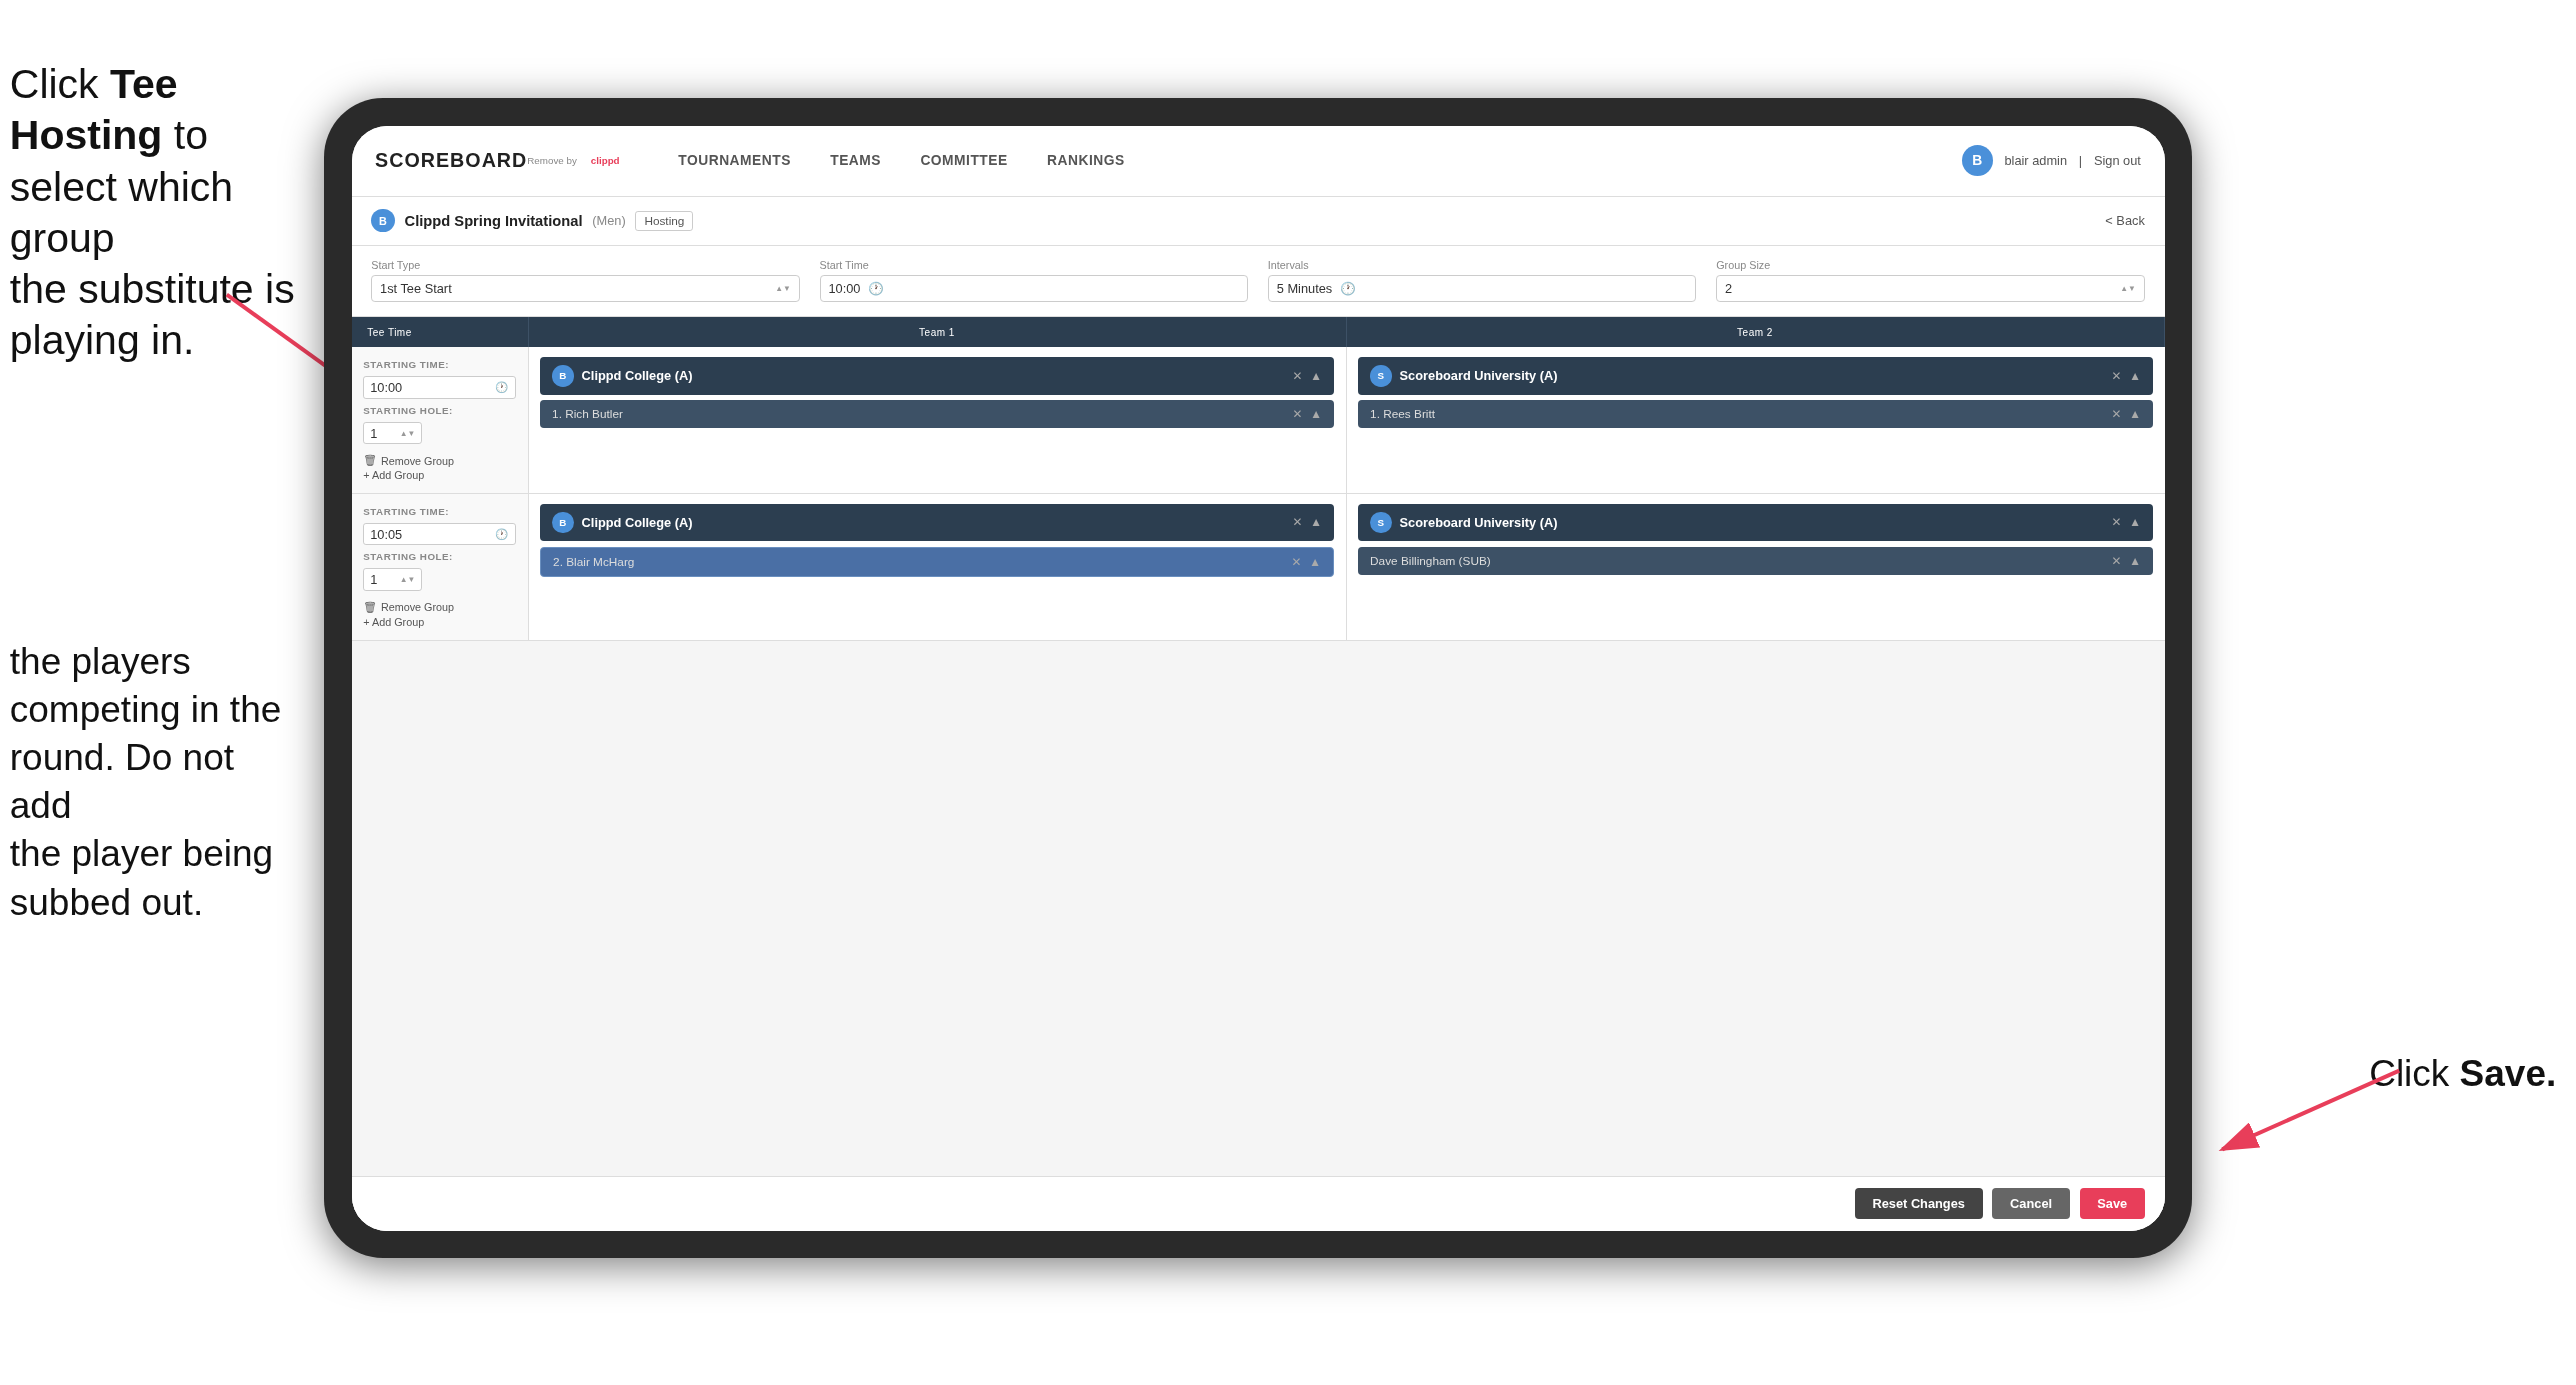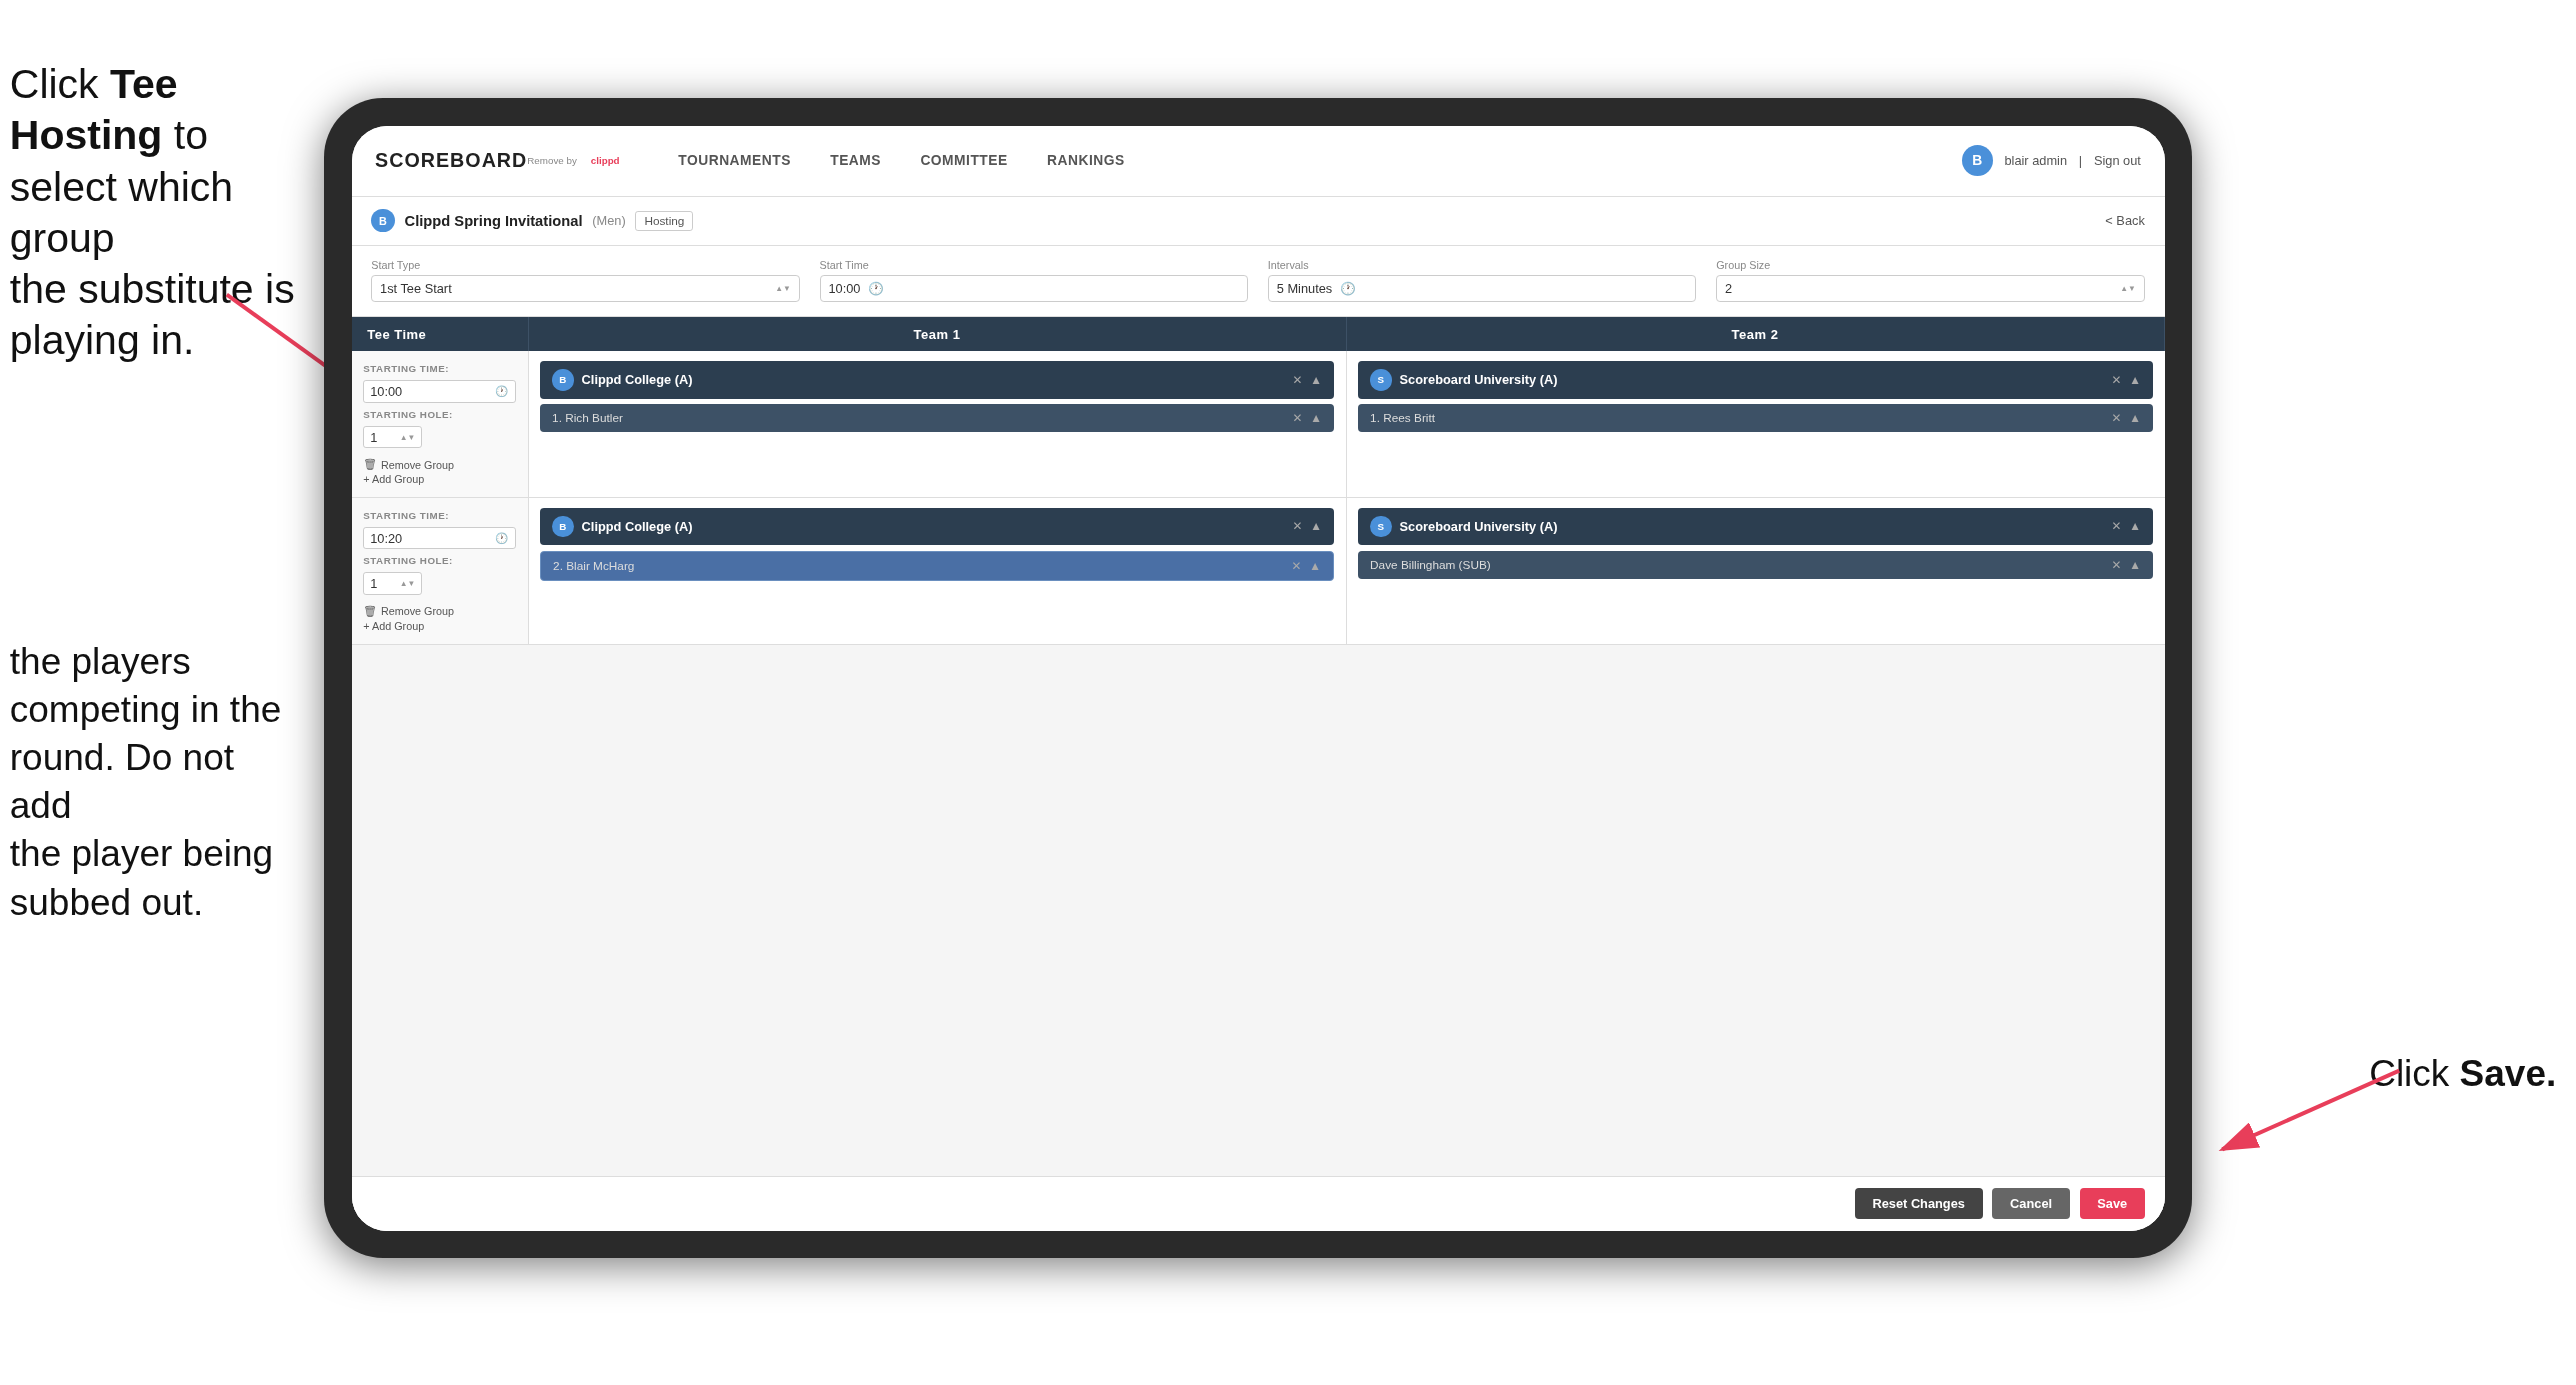--- a/index.html
+++ b/index.html
@@ -240,22 +240,22 @@
       overflow-y: auto;
       padding: 0;
     }
 
     
     .col-headers {
       display: grid;
       grid-template-columns: 177px 1fr 1fr;
       background: #2c3e50;
       color: #fff;
-      font-size: 13px;
-      font-weight: 700;
+      font-size: 10px;
+      font-weight: 400;
       letter-spacing: 0.5px;
       flex-shrink: 0;
     }
     .col-header {
       padding: 9.8px 15.7px;
       text-align: center;
       border-right: 1px solid #3d5166;
     }
     .col-header:first-child { text-align: left; }
 
@@ -612,21 +612,21 @@
                   <span>▲</span>
                 </div>
               </div>
             </div>
           </div>
 
           <div class="group-row">
             <div class="group-left">
               <span class="group-label-sm">STARTING TIME:</span>
               <div class="time-input">
-                <span>10:20</span>
+                <span>10:05</span>
                 <span class="clock-icon">🕐</span>
               </div>
               <span class="group-label-sm">STARTING HOLE:</span>
               <div class="hole-input">
                 <span>1</span>
                 <div class="arrows">▲▼</div>
               </div>
               <div class="group-actions">
                 <span class="group-action-btn">
                   <span>🗑</span>

